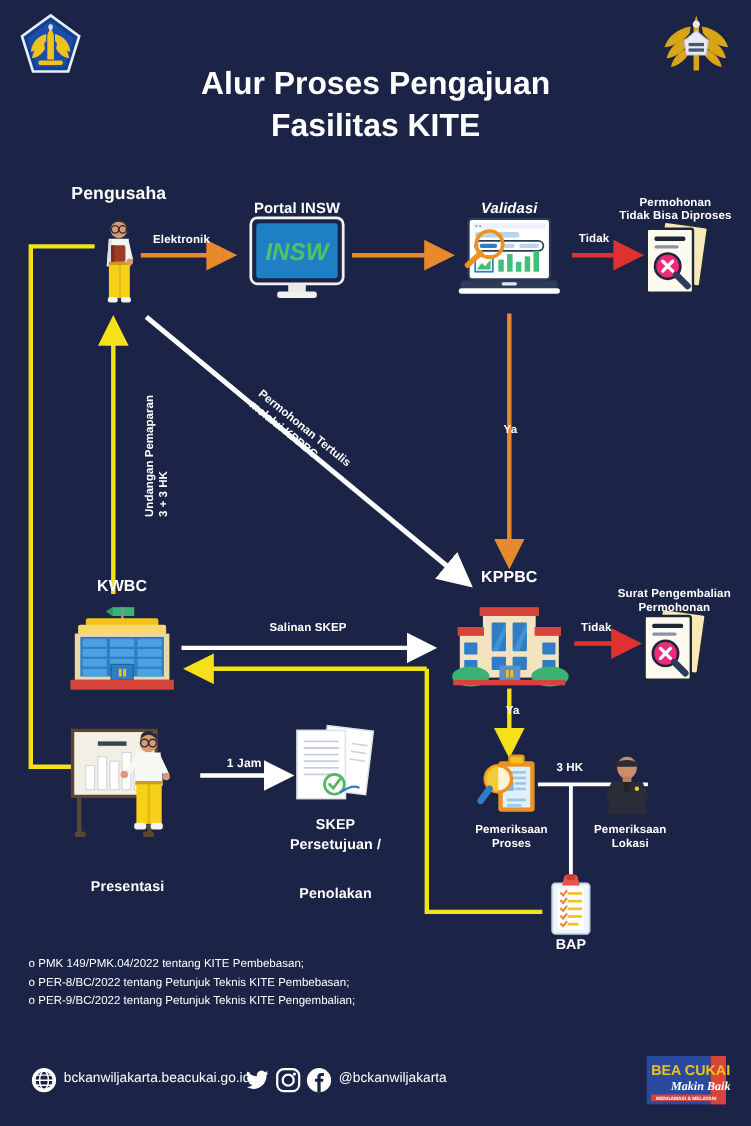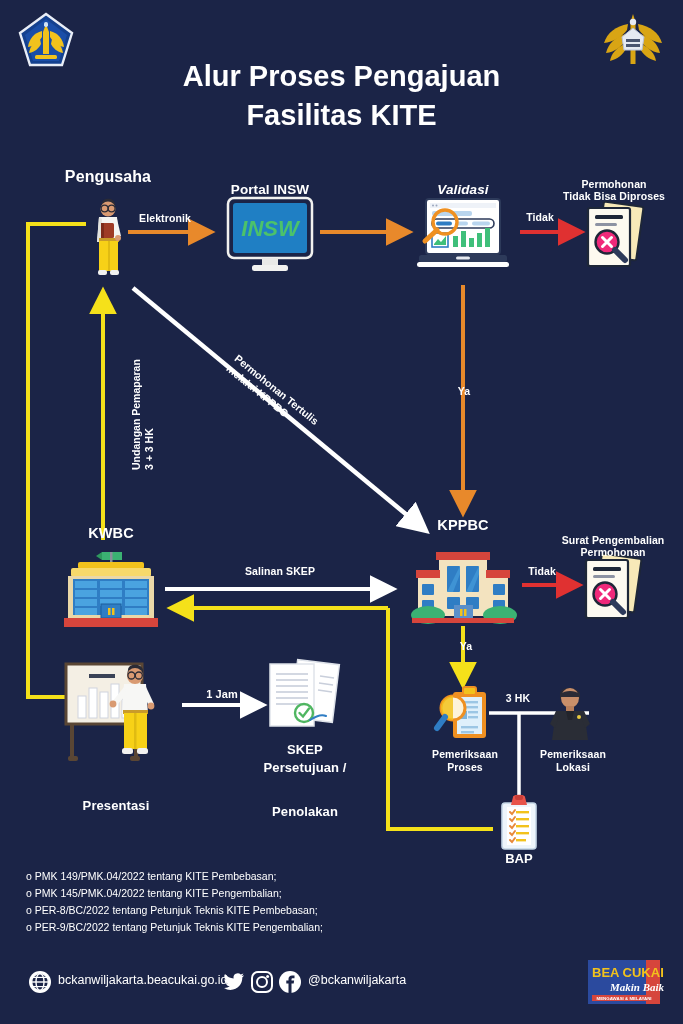--- a/index.html
+++ b/index.html
@@ -396,21 +396,20 @@
         <path d="M14 31 L16 33 L19 29"></path>
           <path d="M14 38 L16 40 L19 36"></path>
         <path d="M14 45 L16 47 L19 43"></path>
       </g>
     </svg>
   </div>
   <div class="lbl" style="left:415px;top:851px;width:208px;font-size:13px;">BAP</div>
 
   <div class="abs" id="footnotes" style="left:26px;top:868px;width:400px;font-size:10.5px;line-height:1.62;">
       <div>o PMK 149/PMK.04/2022 tentang KITE Pembebasan;</div>
-      <div>o PMK 145/PMK.04/2022 tentang KITE Pengembalian;</div>
       <div>o PER-8/BC/2022 tentang Petunjuk Teknis KITE Pembebasan;</div>
       <div>o PER-9/BC/2022 tentang Petunjuk Teknis KITE Pengembalian;</div>
     </div>
 
   <div class="abs" style="left:28px;top:970px;width:24px;height:24px;">
     <svg width="24" height="24" viewBox="0 0 24 24">
       <circle cx="12" cy="12" r="11" fill="#ffffff"></circle>
       <circle cx="12" cy="12" r="8.4" fill="#1b2447"></circle>
       <circle cx="12" cy="12" r="8.4" fill="none" stroke="#ffffff" stroke-width="1.4"></circle>
       <ellipse cx="12" cy="12" rx="4" ry="8.4" fill="none" stroke="#ffffff" stroke-width="1.4"></ellipse>

